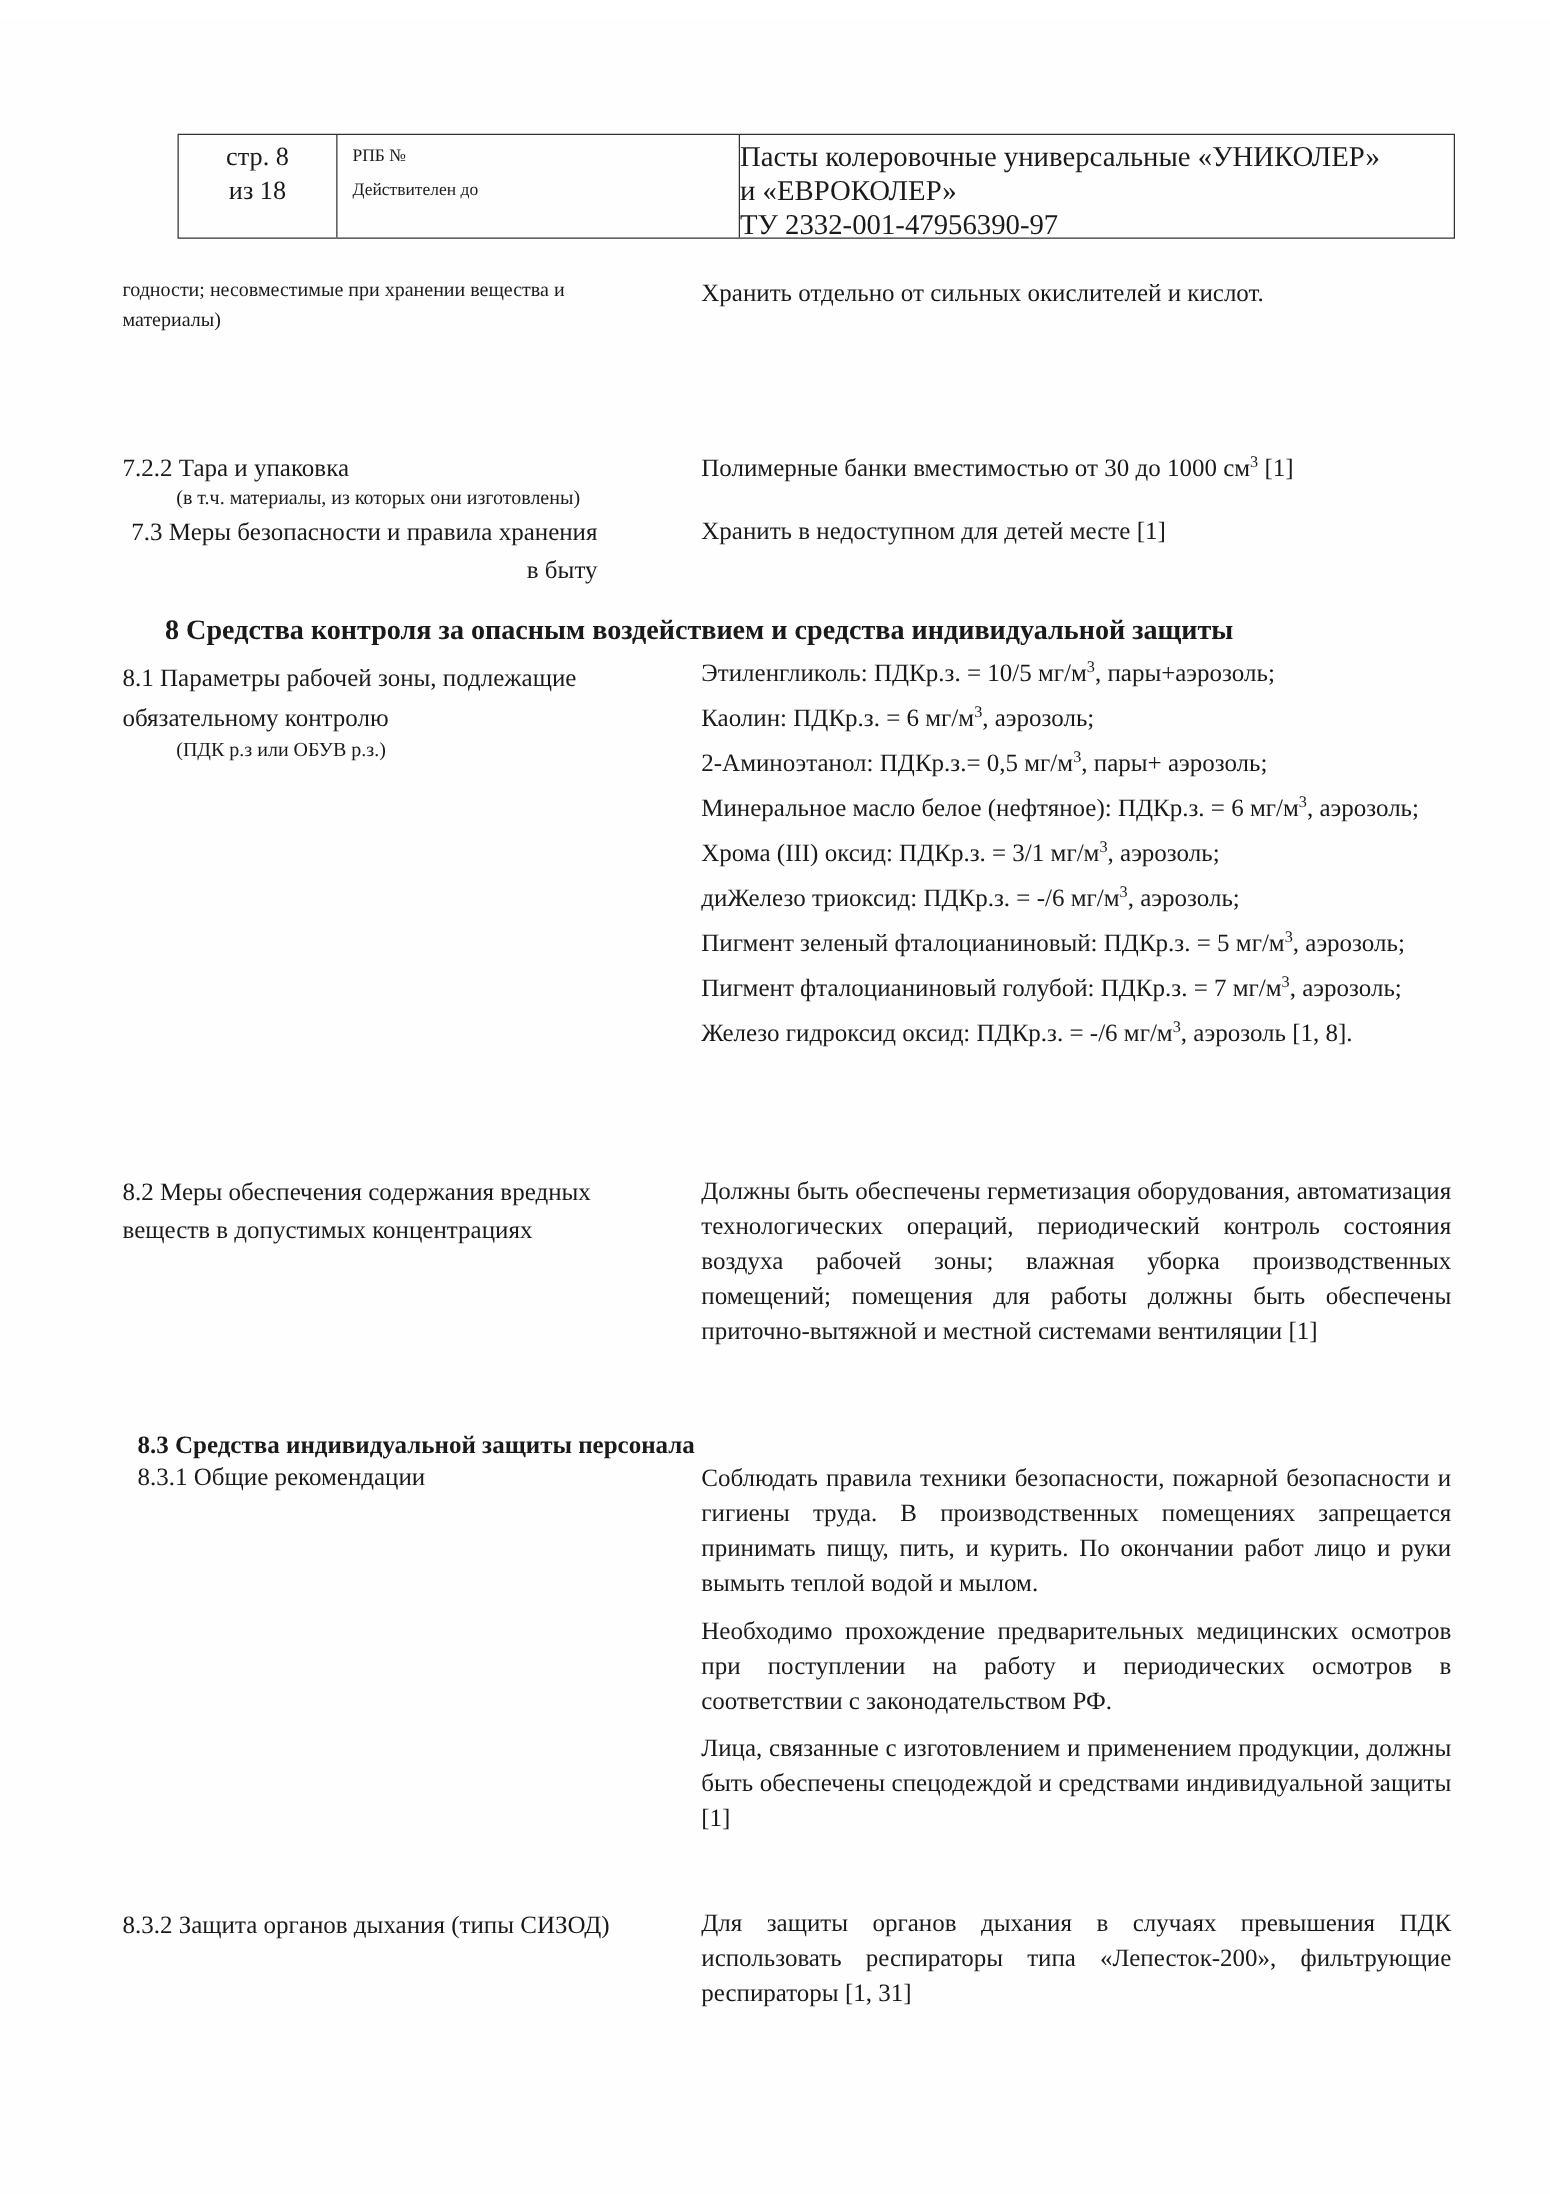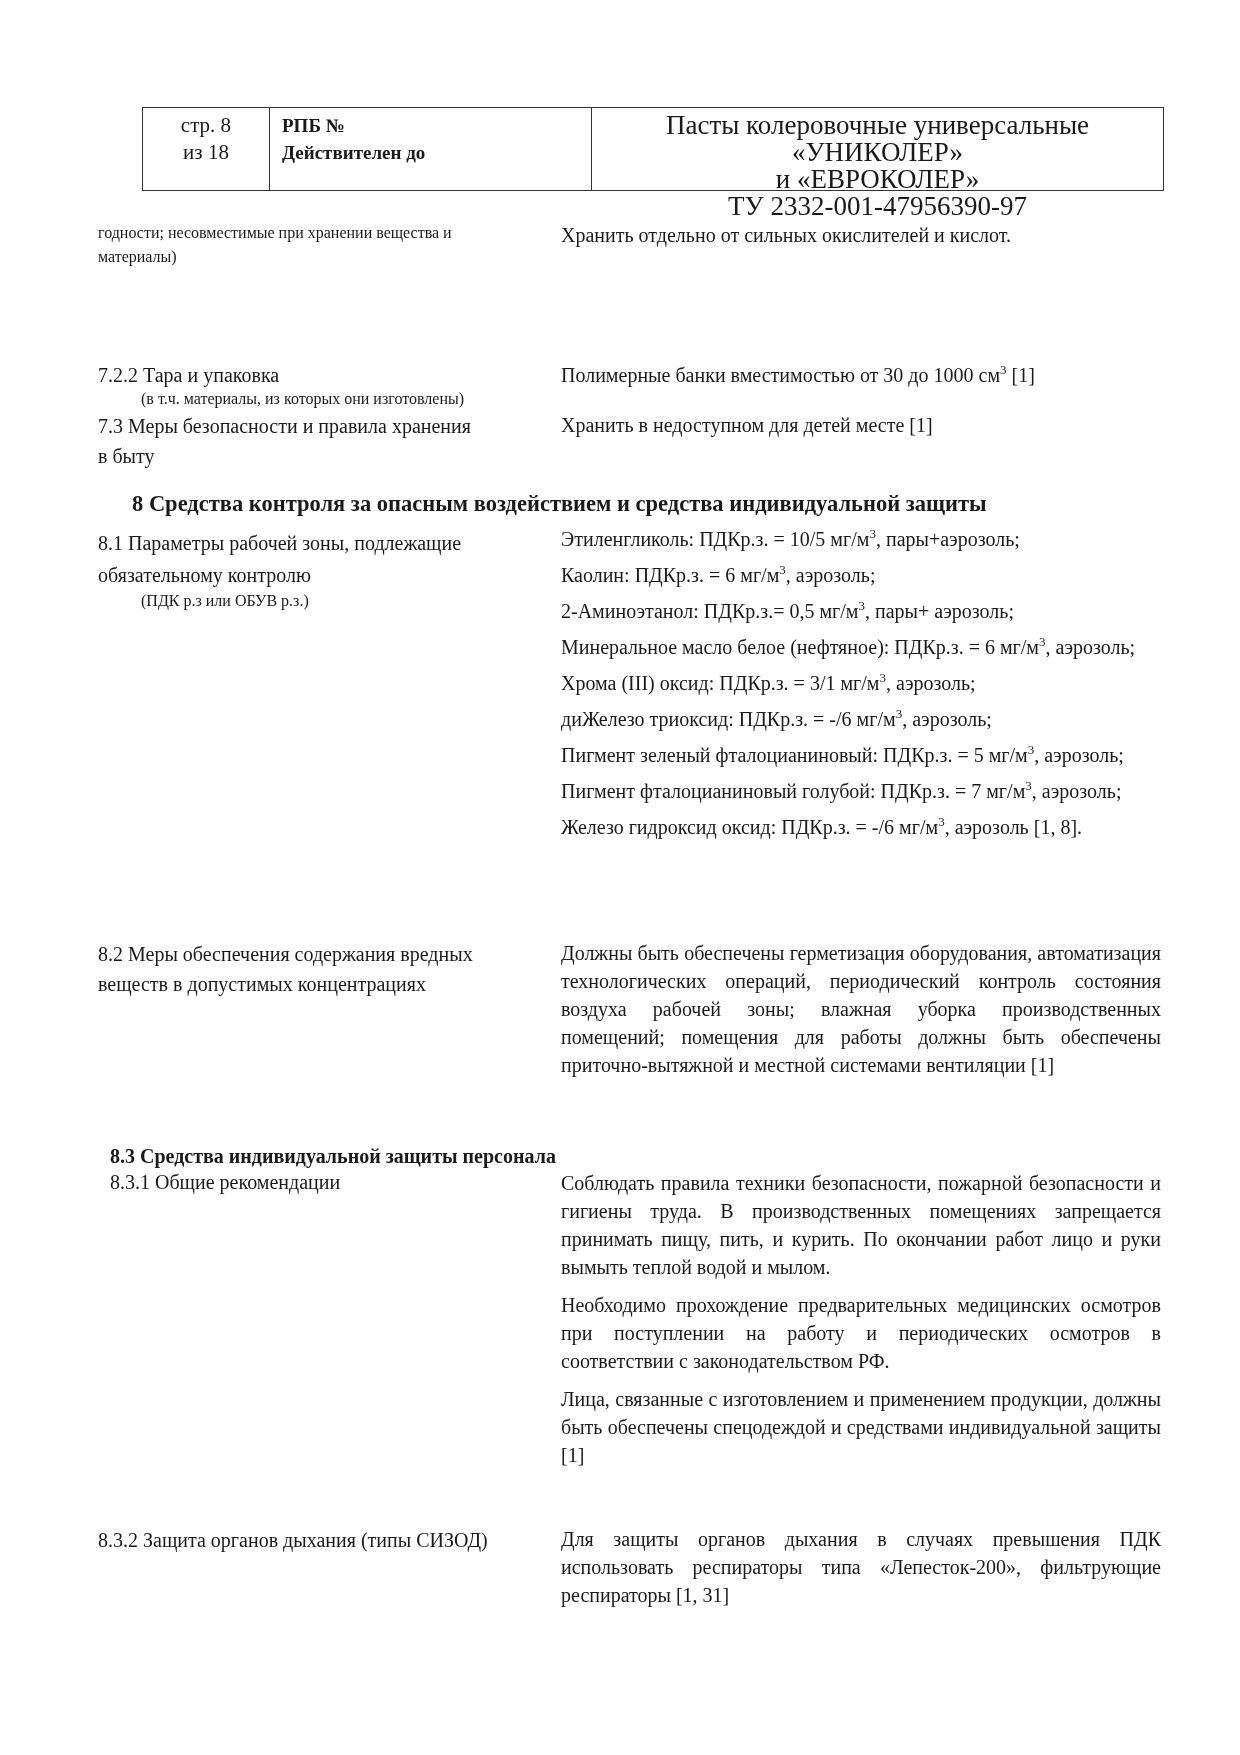--- a/index.html
+++ b/index.html
@@ -8,22 +8,22 @@
     font-family: "Liberation Serif", "DejaVu Serif", serif; color: #1a1a1a;
   }
   .page { position: absolute; left: 0; top: 15px; width: 1240px; height: 1755px; background: #fefefe; }
 
   
   .hdr {
     position: absolute; left: 142px; top: 92px; width: 1022px; height: 84px;
     border: 1.5px solid #333; display: flex; box-sizing: border-box;
   }
   .hdr .c1 { width: 126px; border-right: 1.5px solid #333; text-align: center; font-size: 21px; line-height: 27px; padding-top: 4px; }
-  .hdr .c2 { width: 322px; border-right: 1.5px solid #333; font-size: 19px; line-height: 27px; padding: 4px 0 0 12px; box-sizing: border-box; font-weight: bold; }
-  .hdr .c3 { flex: 1; text-align: center; font-size: 27px; line-height: 27px; padding-top: 4px; }
+  .hdr .c2 { width: 322px; border-right: 1.5px solid #333; font-size: 14px; line-height: 27px; padding: 4px 0 0 12px; box-sizing: border-box; }
+  .hdr .c3 { flex: 1; font-size: 23px; line-height: 27px; padding-top: 4px; }
   .left { position: absolute; left: 98px; width: 430px; font-size: 20px; line-height: 30px; }
   .left.small { font-size: 16px; line-height: 24px; }
   .right { position: absolute; left: 561px; width: 600px; font-size: 20px; line-height: 28px; }
   .just { text-align: justify; text-align-last: left; }
   .small-note { font-size: 16px; line-height: 20px; display: block; margin-left: 43px; }
   .sup { font-size: 13px; vertical-align: super; line-height: 0; }
 
   .h8 {
     position: absolute; left: 132px; top: 476px; font-size: 22.5px; font-weight: bold; white-space: nowrap;
   }
@@ -55,21 +55,21 @@
 
   <div class="left small" style="top:206px; width:380px;">годности; несовместимые при хранении вещества и материалы)</div>
   <div class="right" style="top:206px;">Хранить отдельно от сильных окислителей и кислот.</div>
 
   <div class="left" style="top:346px; line-height:28px;">
     <span>7.2.2 Тара и упаковка</span>
     <span class="small-note">(в т.ч. материалы, из которых они изготовлены)</span>
   </div>
   <div class="right" style="top:346px;"><span>Полимерные банки вместимостью от 30 до 1000 см</span><span class="sup">3</span><span> [1]</span></div>
 
-  <div class="left" style="top:396px; width:380px;">7.3 Меры безопасности и правила хранения в быту</div>
+  <div class="left" style="top:396px; width:380px;text-align:right;">7.3 Меры безопасности и правила хранения в быту</div>
   <div class="right" style="top:396px;">Хранить в недоступном для детей месте [1]</div>
 
   <div class="h8">8 Средства контроля за опасным воздействием и средства индивидуальной защиты</div>
 
   <div class="left" style="top:512px; width:430px; line-height:32px;">
     <span>8.1 Параметры рабочей зоны, подлежащие обязательному контролю</span>
     <span class="small-note">(ПДК р.з или ОБУВ р.з.)</span>
   </div>
 
   <div class="right pdk-list" style="top:510px;" id="pdk-list">

